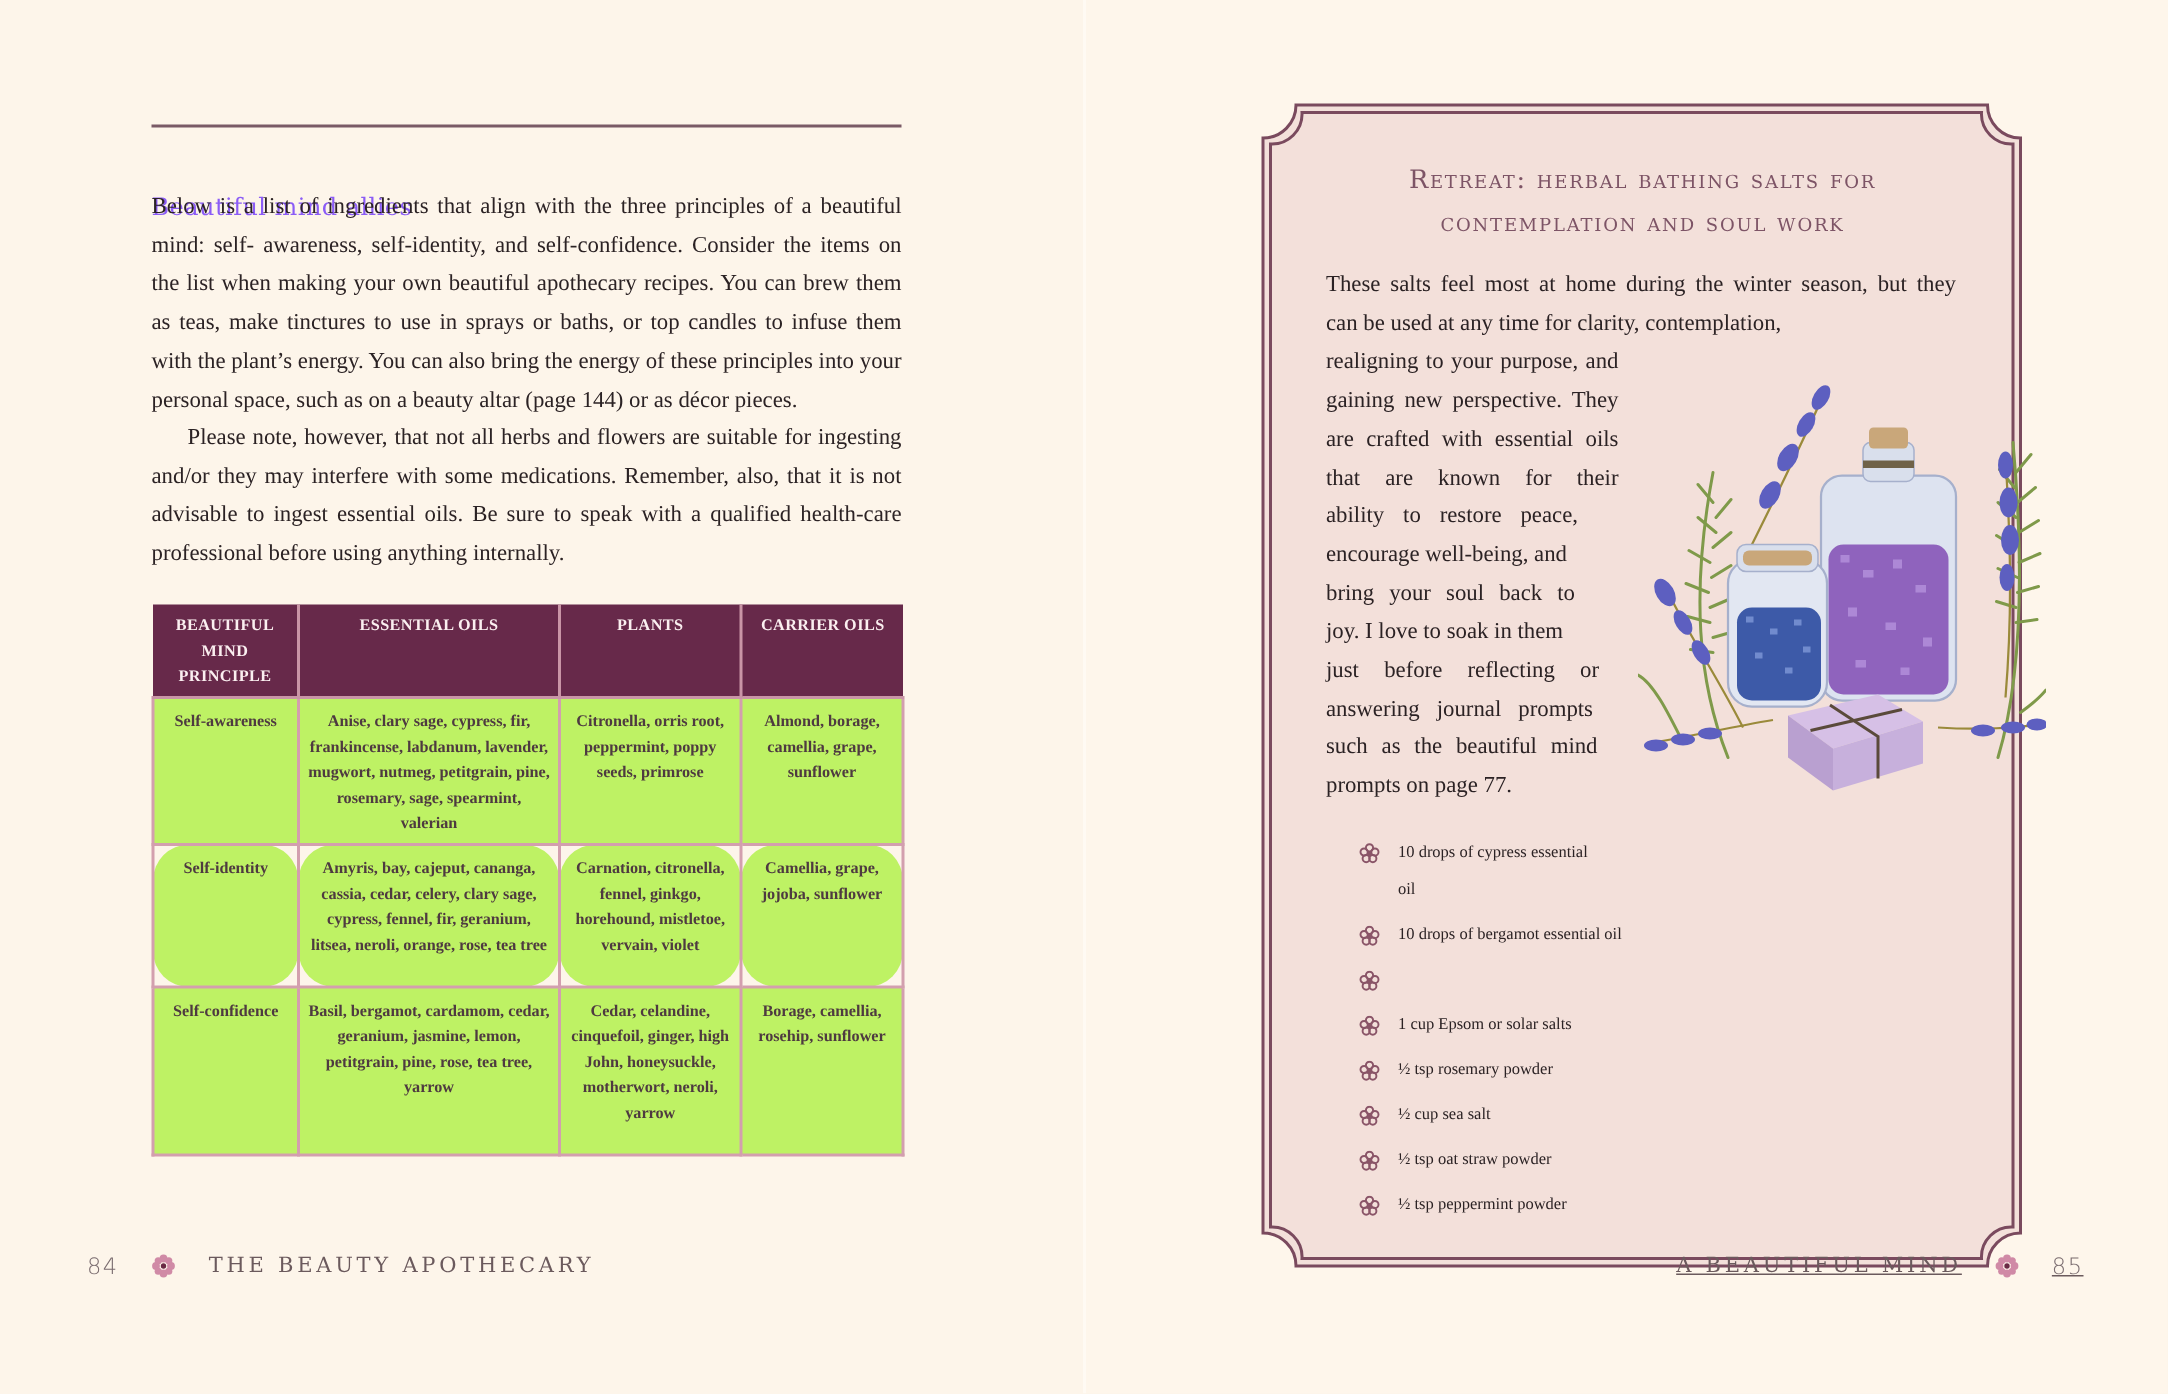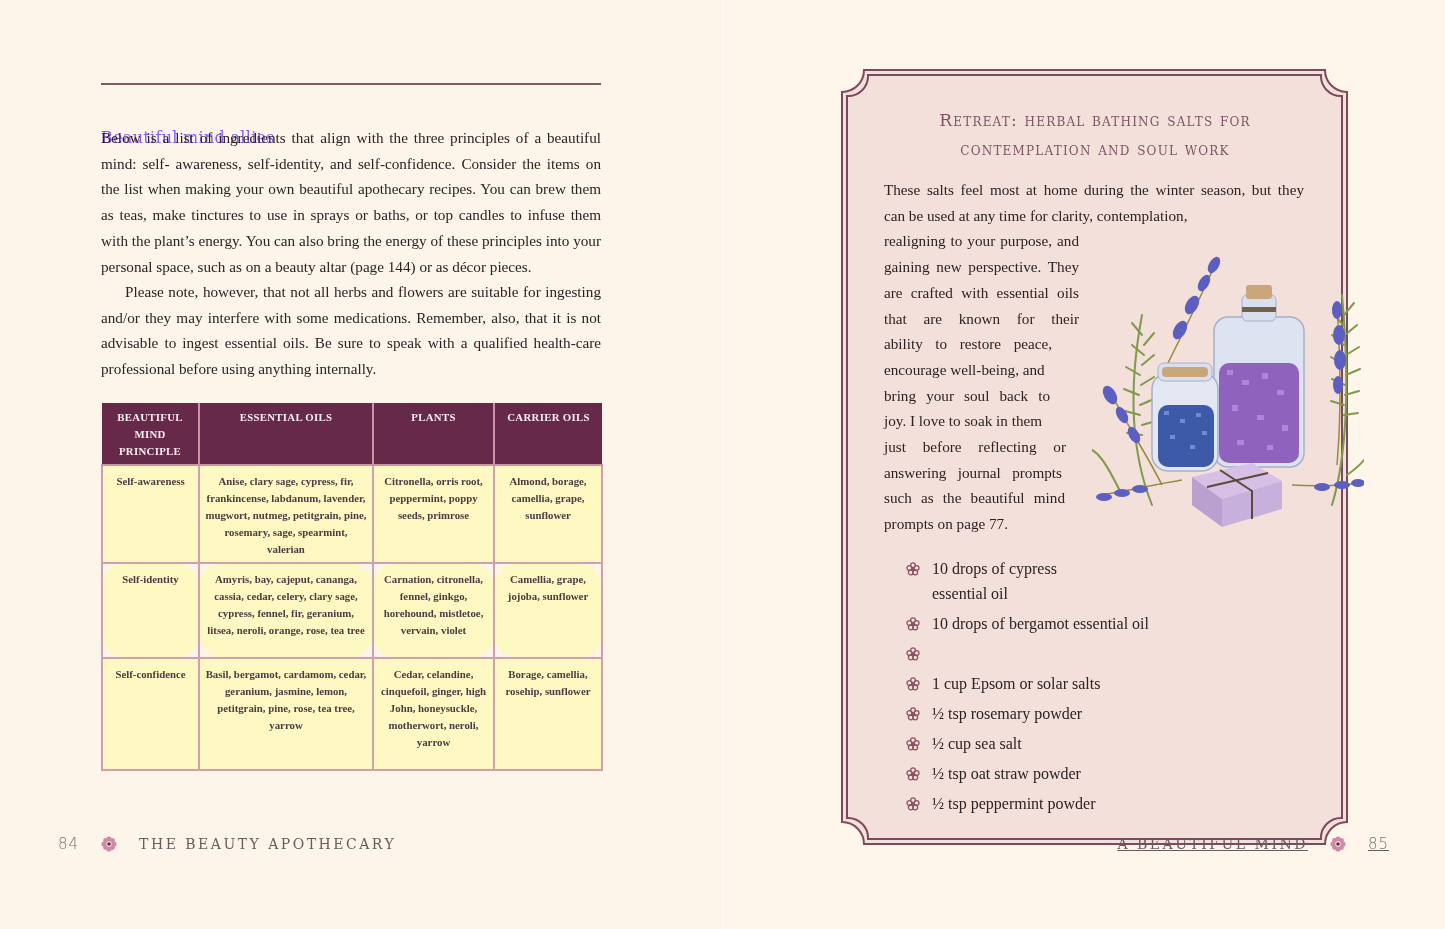--- a/index.html
+++ b/index.html
@@ -35,21 +35,21 @@
   .allies-table th {
     background: #67294a; color: #fbeff0; font-weight: bold;
     text-transform: uppercase; letter-spacing: 0.3px;
     vertical-align: top; padding: 6px 4px 4px;
     border: 2px solid #c995a6; border-top: none;
     text-align: center; height: 61px;
   }
   .allies-table th:first-child { border-left: none; }
   .allies-table th:last-child { border-right: none; }
   .allies-table td {
-    background: #fef9c3; color: #4e3a40; font-weight: bold;
+    background: #bef264; color: #4e3a40; font-weight: bold;
     vertical-align: top; text-align: center; padding: 7px 5px 4px;
     border: 2px solid #d39fae;
   }
   .allies-table tr.r0 td { height: 95px; }
   .allies-table tr.r1 td { height: 95px; border-radius: 24px; }
   .allies-table tr.r2 td { height: 112px; }
   .col0 { width: 97px; } .col1 { width: 174px; } .col2 { width: 121px; } .col3 { width: 108px; }
 
   
   .footer { position: absolute; top: 835px; font-family: "DejaVu Serif", serif; font-size: 14px; color: #6b5a5d; letter-spacing: 2.5px; display: flex; align-items: center; }
@@ -74,21 +74,21 @@
     font-size: 15.2px; line-height: 25.7px; color: #2b2224;
   }
   .recipe-intro .line { display: block; text-align: justify; text-align-last: justify; white-space: nowrap; }
   .recipe-intro .full { width: 420px; }
   .recipe-intro .l2 { width: 316px; text-align-last: left; }
   .recipe-intro .narrow { width: 195px; }
   .recipe-intro .last { width: 195px; text-align-last: left; }
 
   .illustration { position: absolute; left: 1092px; top: 255px; width: 272px; height: 280px; }
 
-  .ingredients { position: absolute; left: 906px; top: 556px; list-style: none; font-size: 16px; color: #2b2224; }
+  .ingredients { position: absolute; left: 906px; top: 556px; list-style: none; font-size: 11px; color: #2b2224; }
   .ingredients li { display: flex; align-items: flex-start; height: 30px; line-height: 25px; }
   .ingredients li.tall { height: 55px; }
   .ingredients .bullet { width: 14px; height: 14px; margin-top: 6px; margin-right: 12px; flex: none; }
   .ingredients .txt { width: 220px; }
   .ingredients li.wide .txt { width: 260px; }
 </style>
 </head>
 <body>
 
 <div class="spread">

